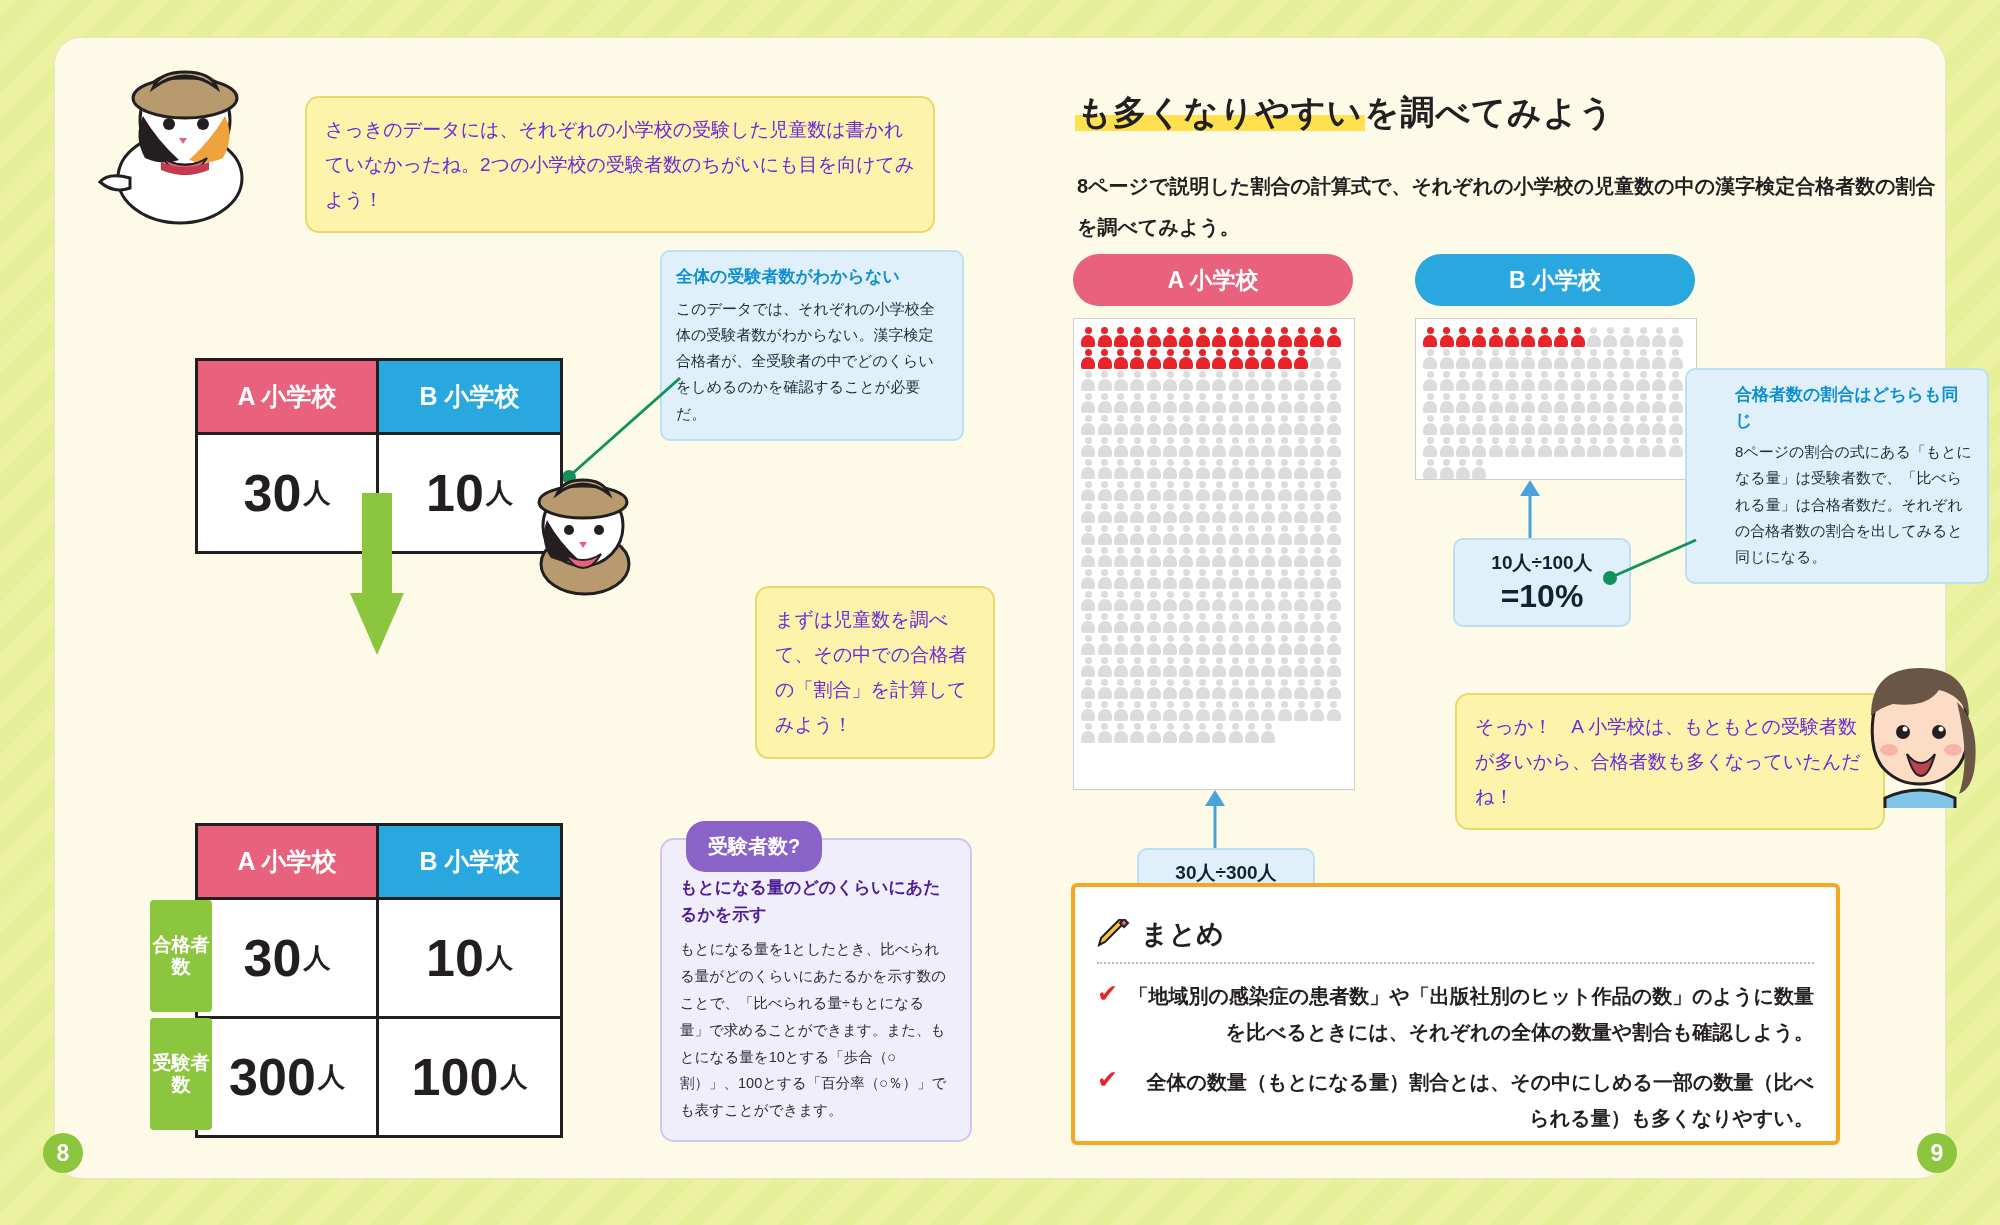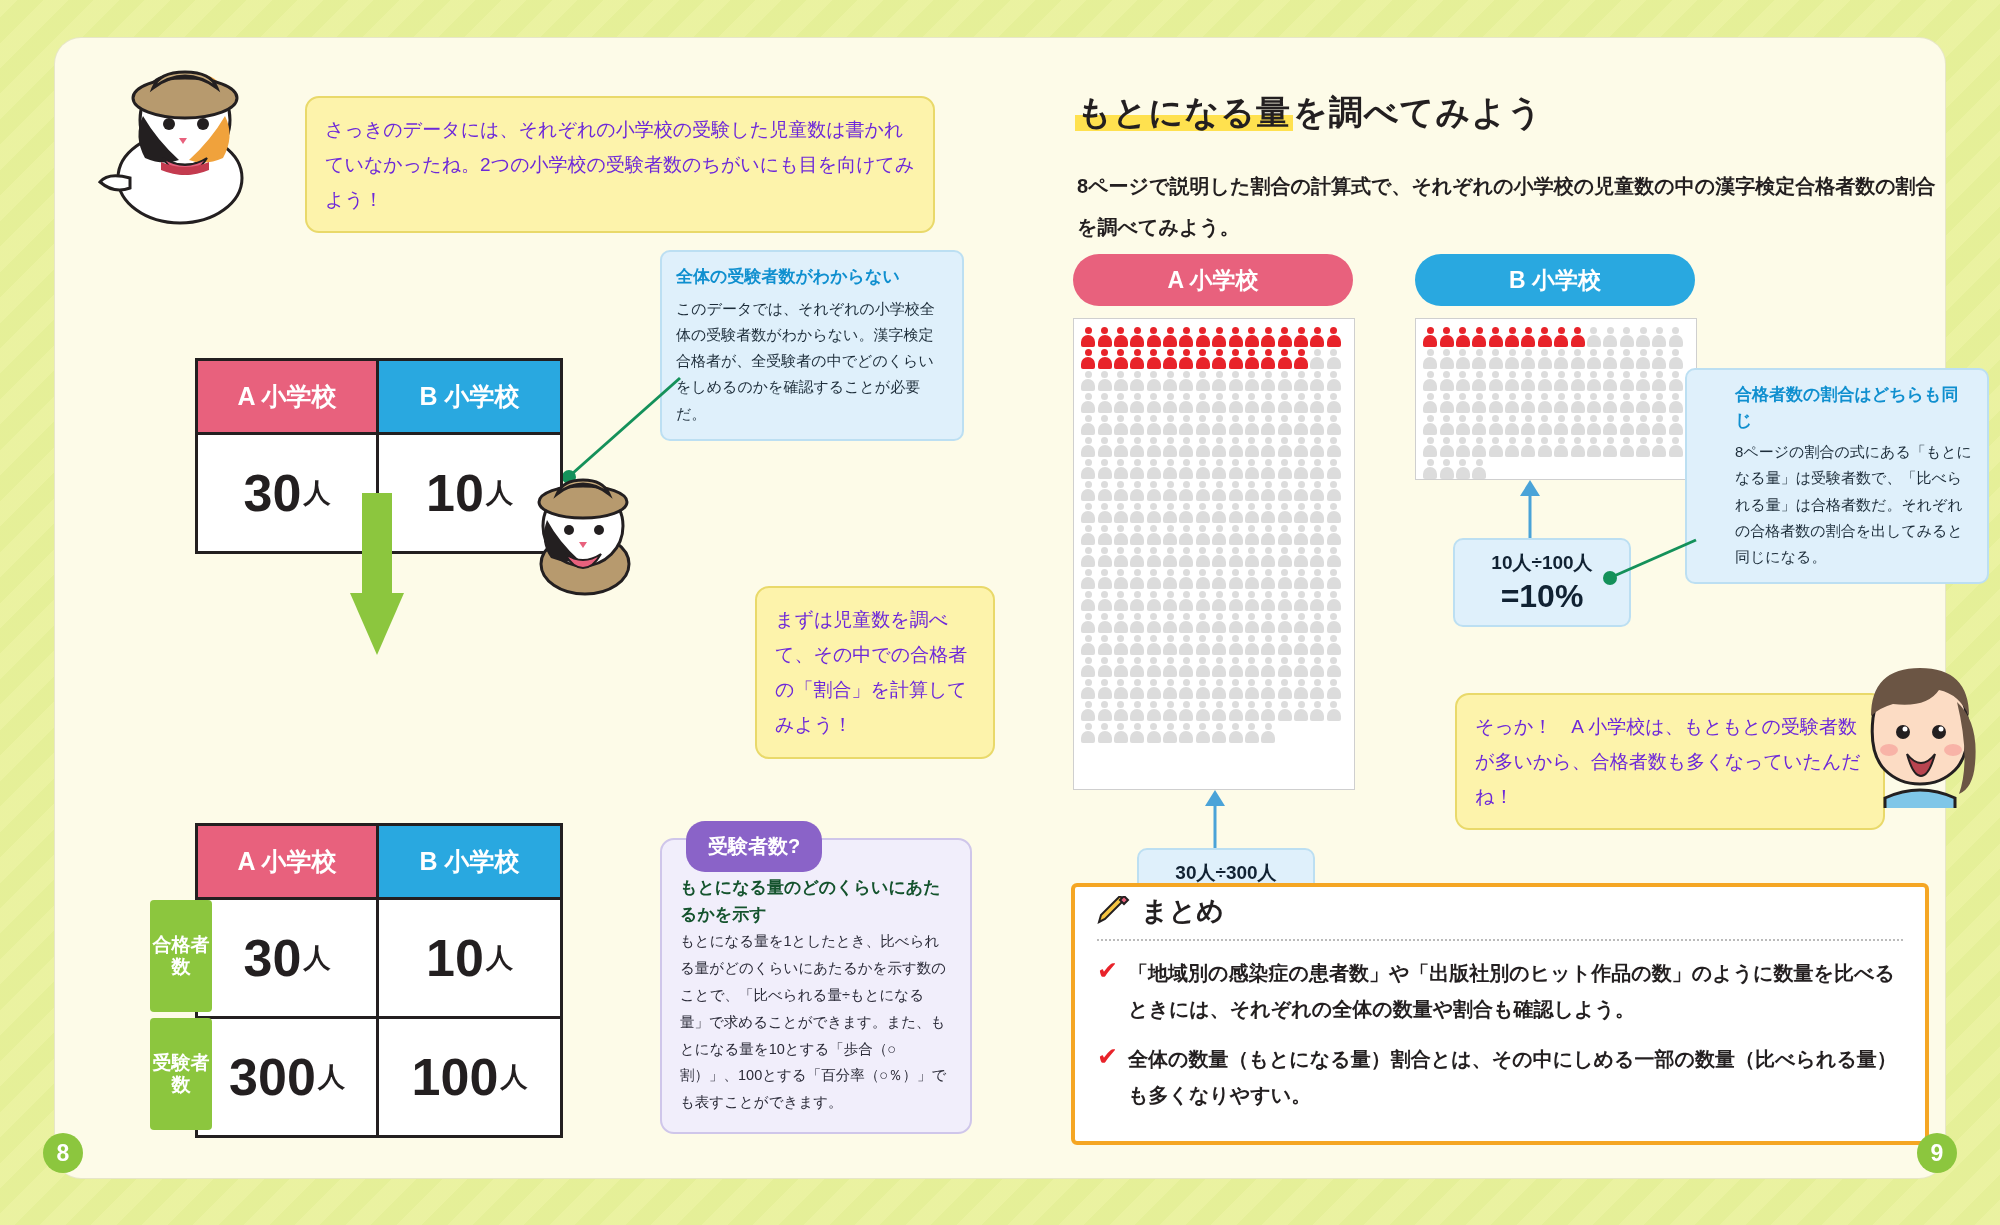--- a/index.html
+++ b/index.html
@@ -61,21 +61,21 @@
 
   
   .defbox{
     position:absolute;background:#f1eefb;border:2px solid #cfc6ea;border-radius:14px;
     padding:34px 18px 16px;font-size:14.5px;line-height:1.85;color:#2b2b38;
   }
   .defbox .pill{
     position:absolute;left:24px;top:-19px;background:#8a63c8;color:#fff;border-radius:19px;
     padding:7px 22px;font-size:20px;font-weight:bold;
   }
-  .defbox .sub{color:#14532d;font-weight:bold;font-size:17px;line-height:1.6;display:block;}
+  .defbox .sub{color:#4c1d95;font-weight:bold;font-size:17px;line-height:1.6;display:block;margin-bottom:8px;}
 
   
   .r-title{position:absolute;left:20px;top:52px;font-size:34px;font-weight:bold;color:#231f20;letter-spacing:1px;}
   .r-title .hl{background:linear-gradient(transparent 58%,#ffe14f 58%);padding:0 2px;}
   .r-lead{position:absolute;left:22px;top:128px;font-size:20px;line-height:2.05;color:#231f20;font-weight:bold;}
 
   .school-tag{
     position:absolute;height:52px;border-radius:26px;color:#fff;font-weight:bold;font-size:23px;
     display:flex;align-items:center;justify-content:center;
   }
@@ -91,21 +91,21 @@
   .p-gray{color:#dcdcdc;}
 
   .calcbox{
     position:absolute;background:#dff0fb;border:2px solid #bcdff2;border-radius:10px;
     padding:10px 12px;text-align:center;color:#123;
   }
   .calcbox .line1{font-size:19px;font-weight:bold;}
   .calcbox .line2{font-size:32px;font-weight:bold;margin-top:2px;}
 
   
-  .summary{position:absolute;left:16px;top:845px;width:858px;height:262px;background:#fff;border:4px solid #f5a623;border-radius:6px;box-sizing:border-box;padding:6px 22px;}
+  .summary{position:absolute;left:16px;top:845px;width:769px;height:262px;background:#fff;border:4px solid #f5a623;border-radius:6px;box-sizing:border-box;padding:29px 22px;text-align:right;}
   .summary .hd{font-size:27px;font-weight:bold;color:#231f20;display:flex;align-items:center;gap:10px;border-bottom:2px dotted #bbb;padding-bottom:10px;}
   .summary .item{display:flex;gap:10px;margin-top:14px;font-size:20px;line-height:1.8;font-weight:bold;color:#231f20;}
   .check{color:#e8232a;font-size:25px;font-weight:bold;line-height:1.2;}
 
   
   .pageno{position:absolute;width:40px;height:40px;border-radius:50%;background:#8cc63e;color:#fff;font-weight:bold;font-size:23px;display:flex;align-items:center;justify-content:center;}
 
   
   .cat1{position:absolute;left:30px;top:20px;width:185px;height:175px;}
   .cat2{position:absolute;left:460px;top:430px;width:135px;height:130px;}
@@ -234,21 +234,21 @@
       <span class="sub">もとになる量のどのくらいにあたるかを示す</span>
       <span>もとになる量を1としたとき、比べられる量がどのくらいにあたるかを示す数のことで、「比べられる量÷もとになる量」で求めることができます。また、もとになる量を10とする「歩合（○割）」、100とする「百分率（○％）」でも表すことができます。</span>
     </div>
 
     <div class="pageno" style="left:-12px;top:1095px;">8</div>
   </div>
 
   <div class="col-right">
 
     <div class="r-title">
-      <span class="hl">もとになる量</span><span>を調べてみよう</span>
+      <span class="hl">も多くなりやすい</span><span>を調べてみよう</span>
     </div>
     <div class="r-lead">8ページで説明した割合の計算式で、それぞれの小学校の児童数の中の漢字検定合格者数の割合を調べてみよう。</div>
 
     <div class="school-tag tag-a" style="left:18px;top:216px;width:280px;">A 小学校</div>
     <div class="school-tag tag-b" style="left:360px;top:216px;width:280px;">B 小学校</div>
 
     <div class="grid-box" style="left:18px;top:280px;width:280px;height:470px;">
       <div class="g" id="gridA">
           <span class="person p-red">
             <span class="h"></span>

